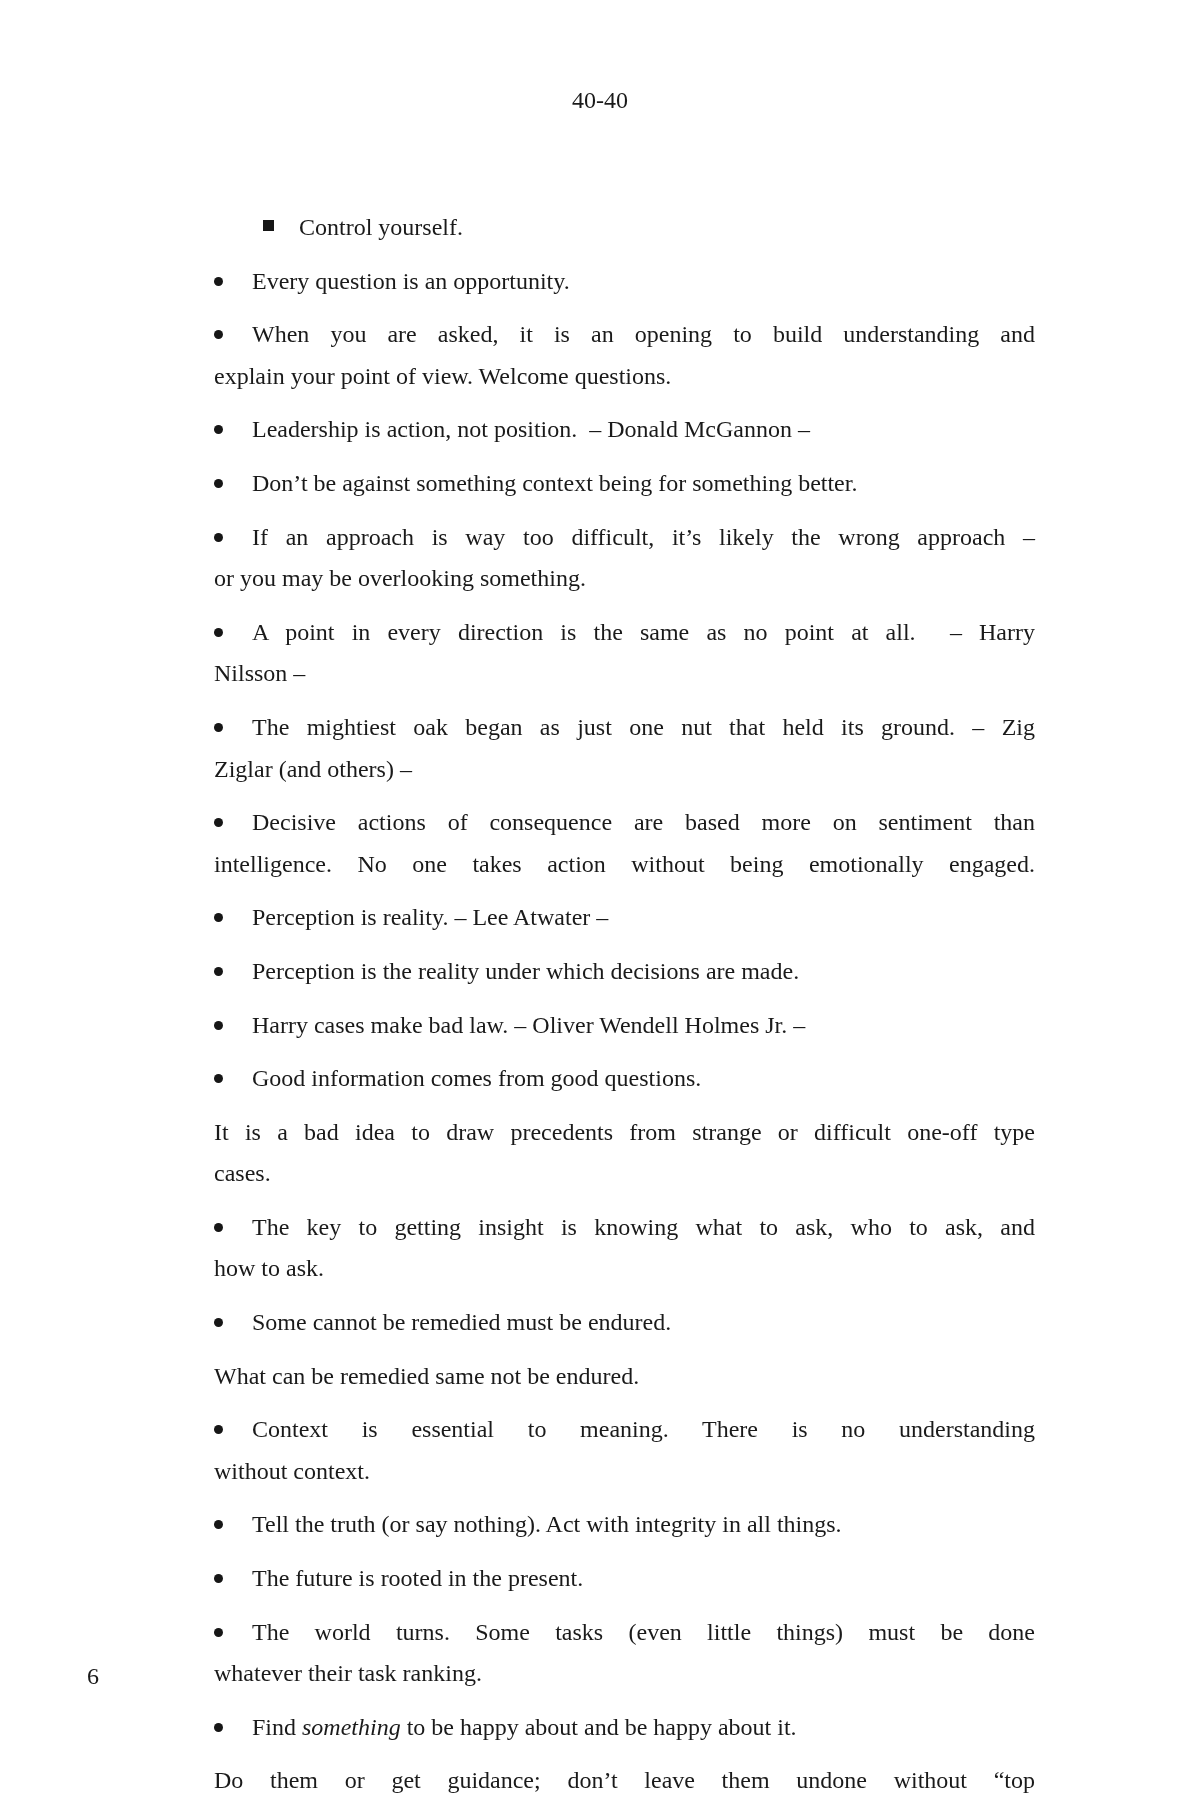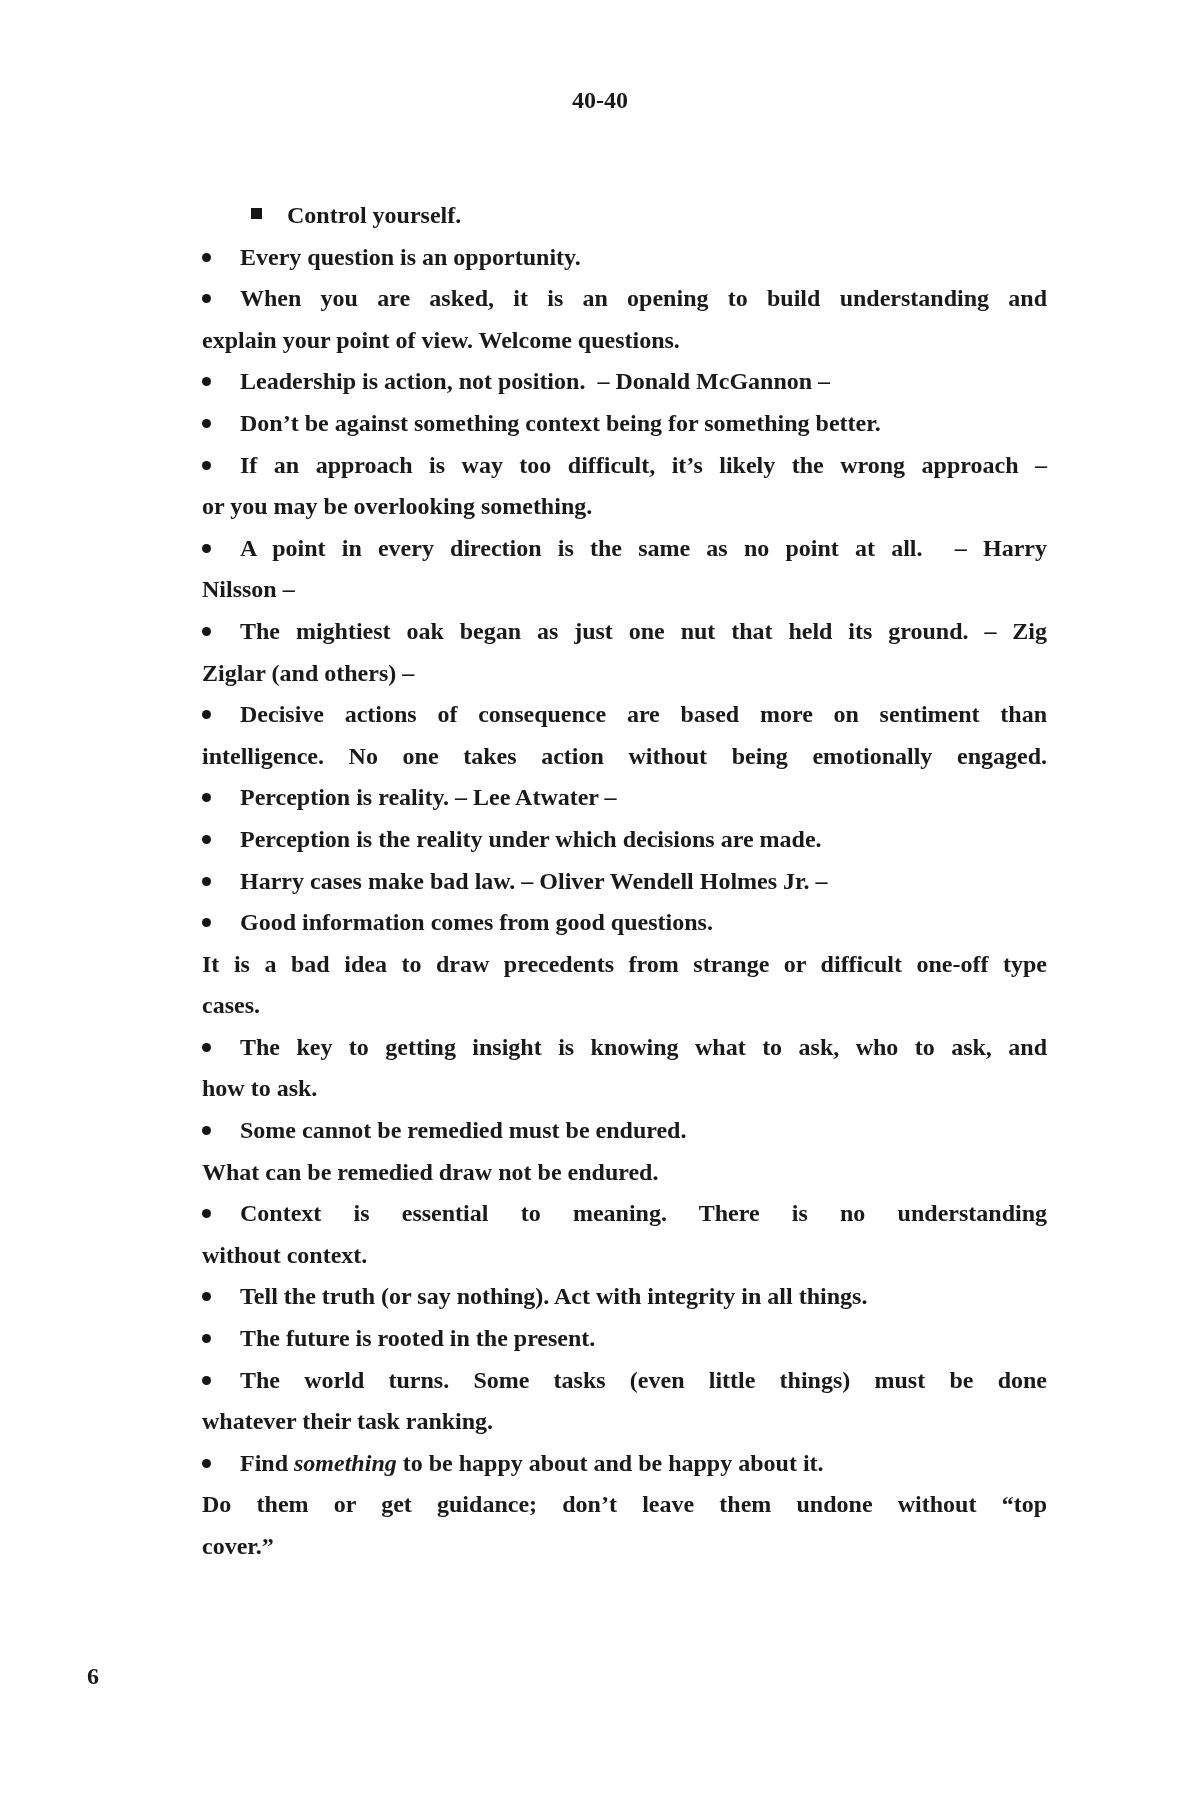--- a/index.html
+++ b/index.html
@@ -3,36 +3,35 @@
 <meta charset="utf-8">
 <style>
   html,body { margin:0; padding:0; background:#e8e8e8; }
   .page {
     position:relative;
     width:1200px; height:1800px;
     background:#ffffff;
     font-family:"Liberation Serif", serif;
     color:#1a1a1a;
     overflow:hidden;
-    font-weight:bold;
   }
   .running-head {
     position:absolute;
     top:86px; left:0; width:1200px;
     text-align:center;
     font-size:24px;
     line-height:28px;
   }
   .content {
     position:absolute;
     left:202px; top:195px; width:845px;
     font-size:24px;
     line-height:41.6px;
   }
-  .item { margin:0; padding:0; }
+  .item { margin:12px; padding:0; }
   .item.indent { padding-left:49px; }
   .line {
     text-align:justify;
     text-justify:inter-word;
   }
   .line.fill { text-align-last:justify; }
   .bullet { display:inline-block; width:38px; }
   .item.indent .bullet { width:36px; }
   .dot {
     display:inline-block;
@@ -111,21 +110,21 @@
         <div class="line"><span>cases.</span></div>
       </div>
       <div class="item">
         <div class="line fill"><span class="bullet"><span class="dot"></span></span><span>The key to getting insight is knowing what to ask, who to ask, and</span></div>
         <div class="line"><span>how to ask.</span></div>
       </div>
       <div class="item">
         <div class="line"><span class="bullet"><span class="dot"></span></span><span>Some cannot be remedied must be endured.</span></div>
       </div>
       <div class="item">
-        <div class="line"><span>What can be remedied draw not be endured.</span></div>
+        <div class="line"><span>What can be remedied same not be endured.</span></div>
       </div>
       <div class="item">
         <div class="line fill"><span class="bullet"><span class="dot"></span></span><span>Context is essential to meaning. There is no understanding</span></div>
         <div class="line"><span>without context.</span></div>
       </div>
       <div class="item">
         <div class="line"><span class="bullet"><span class="dot"></span></span><span>Tell the truth (or say nothing). Act with integrity in all things.</span></div>
       </div>
       <div class="item">
         <div class="line"><span class="bullet"><span class="dot"></span></span><span>The future is rooted in the present.</span></div>

